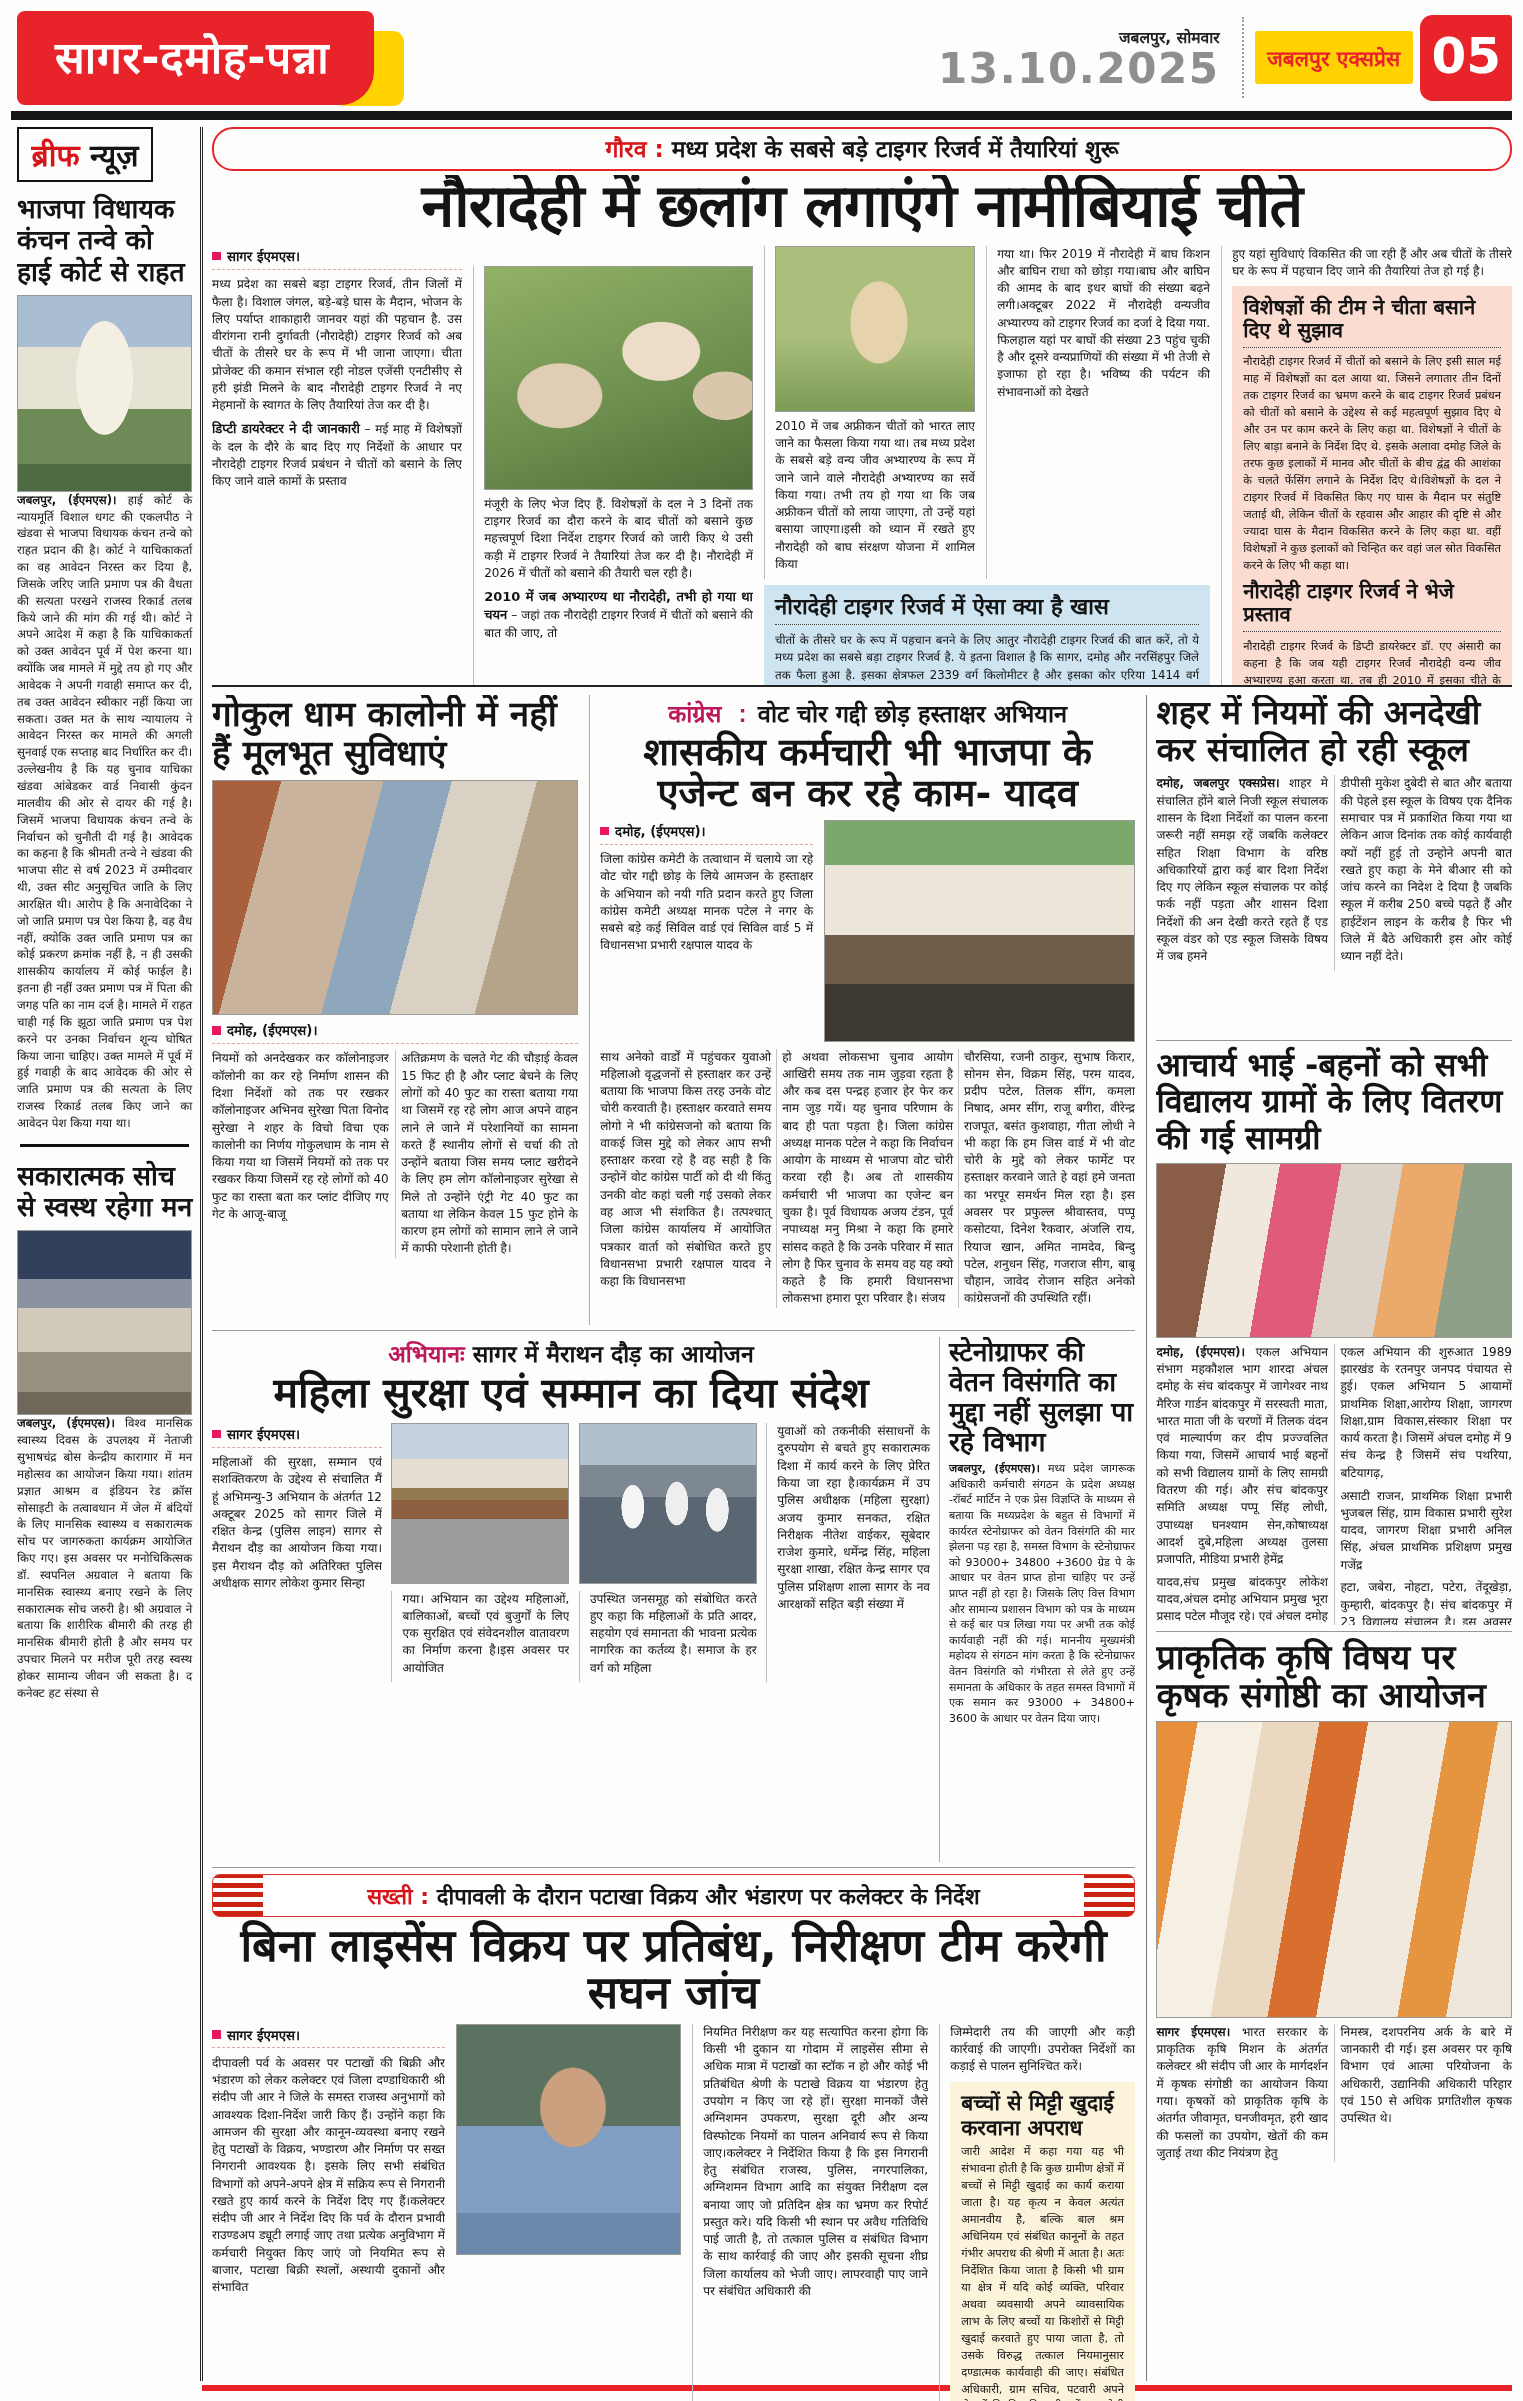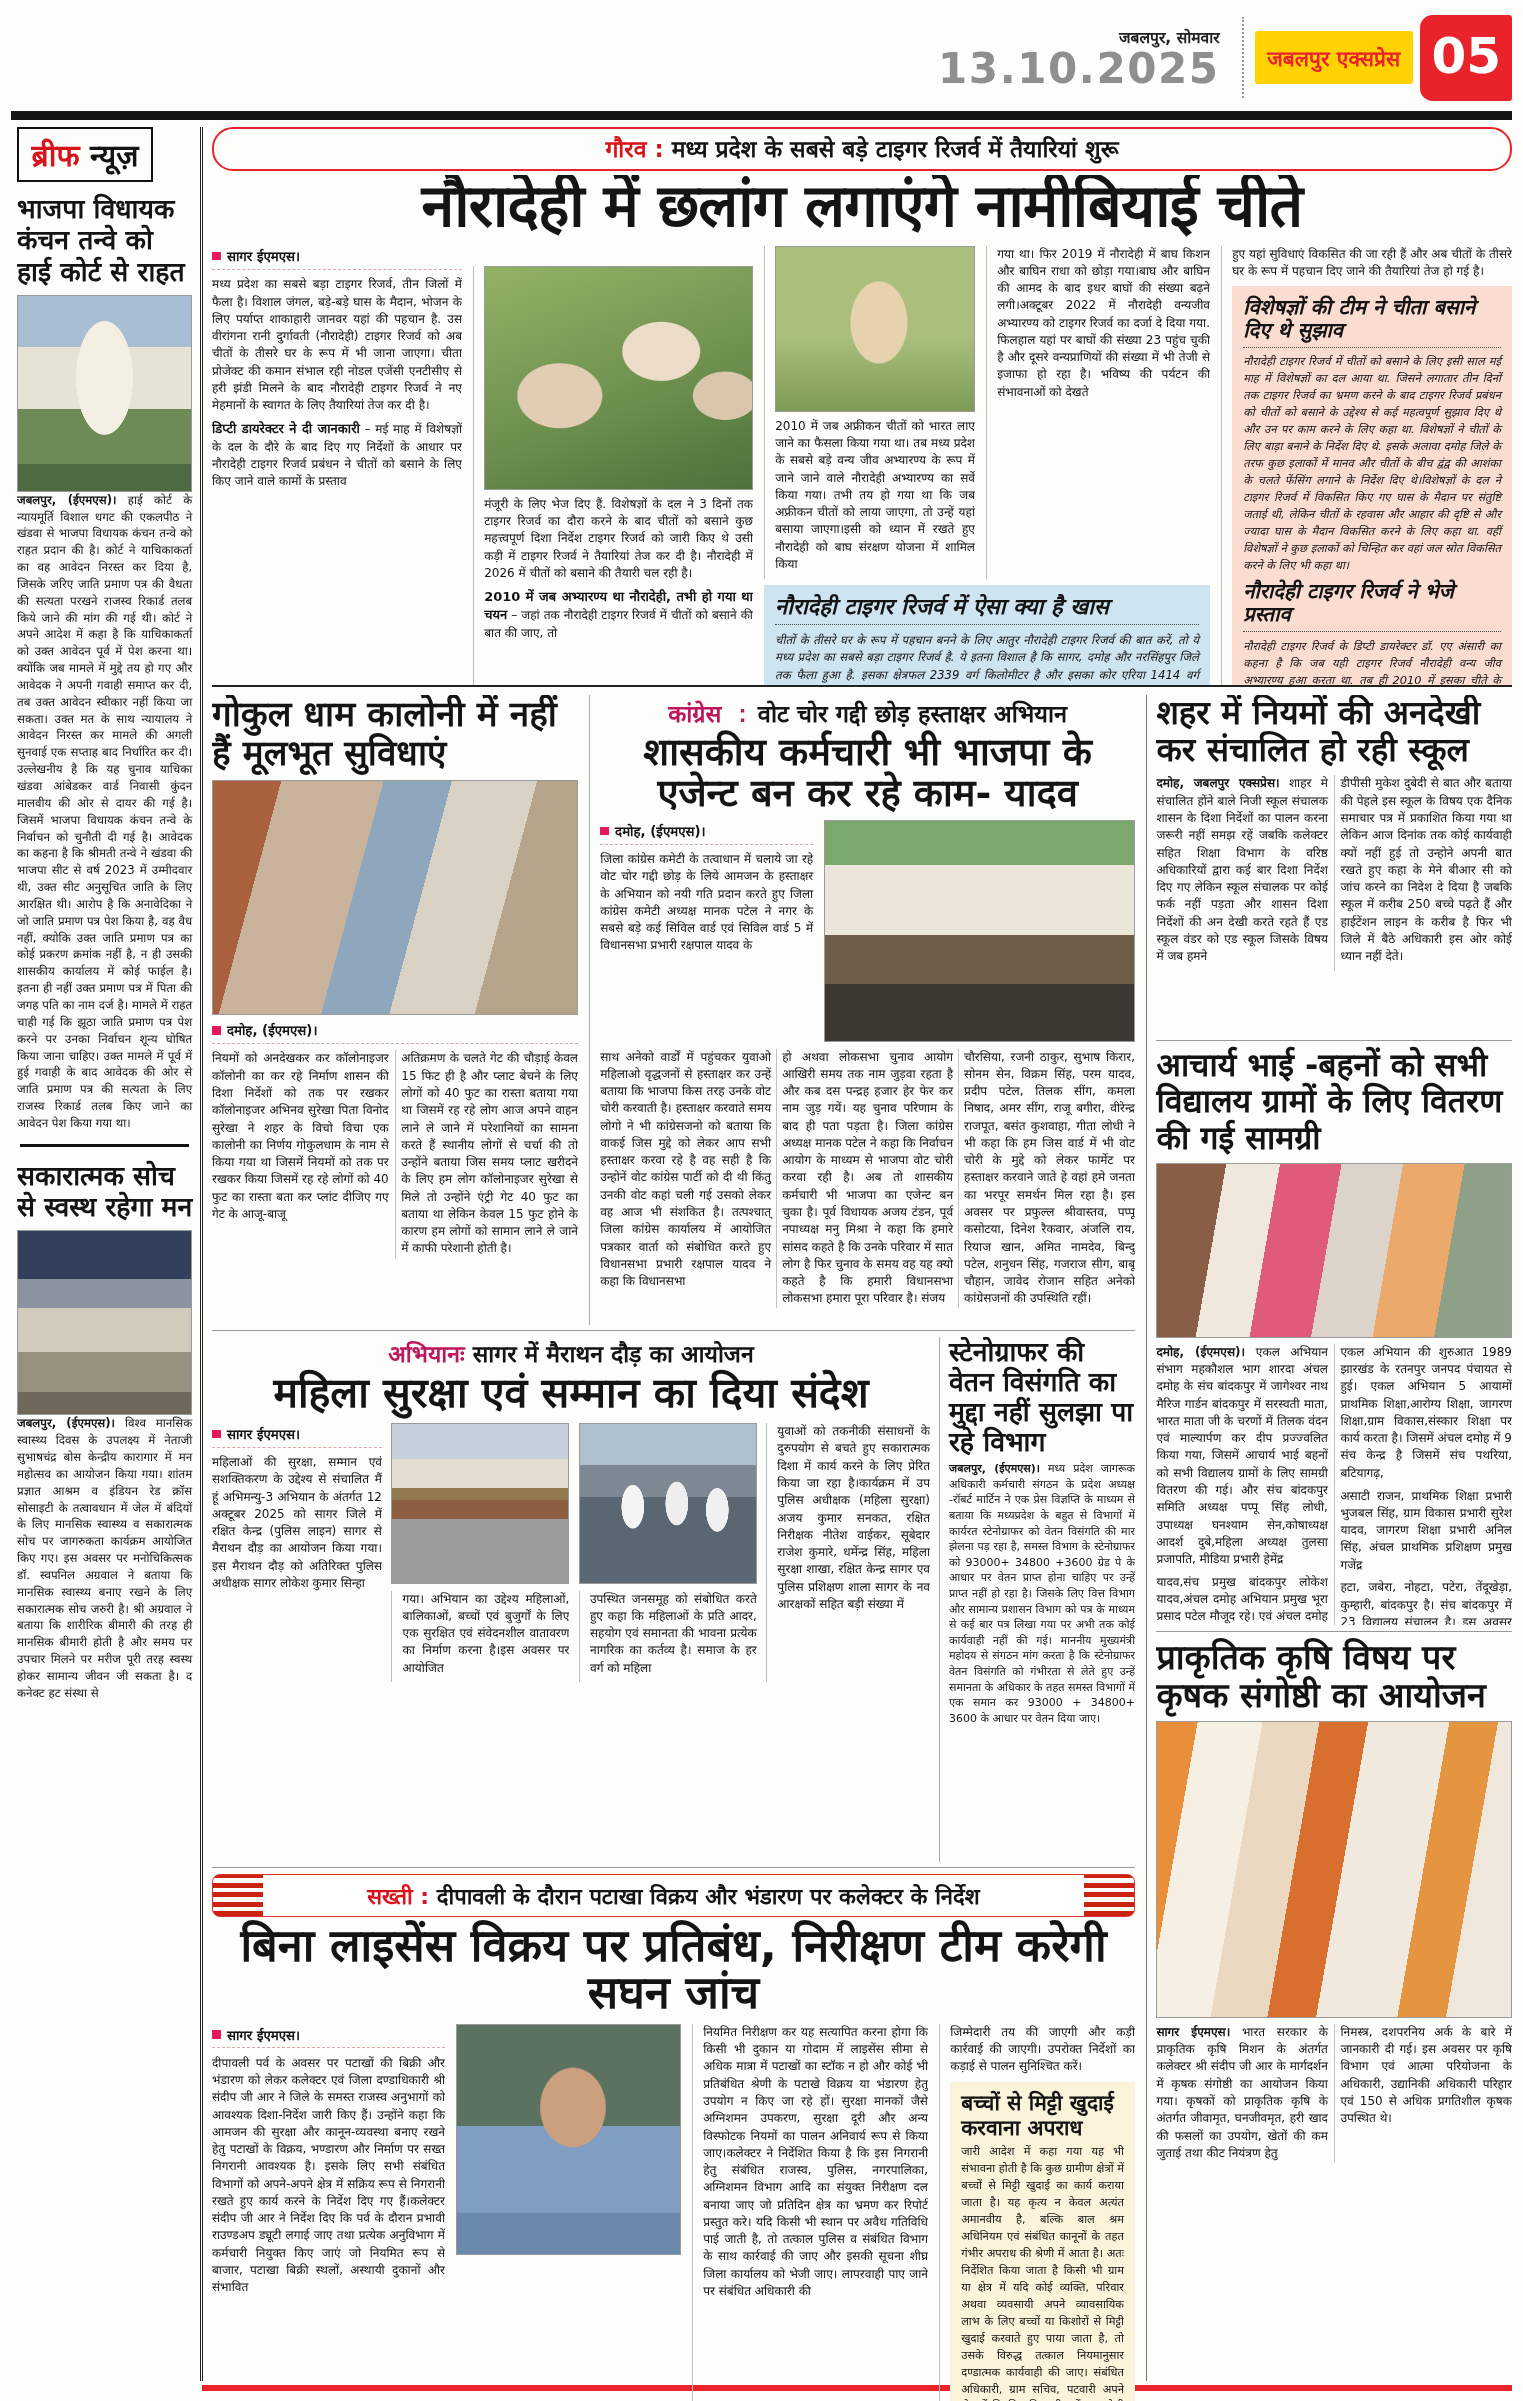--- a/index.html
+++ b/index.html
@@ -62,21 +62,21 @@
   .a-c1{grid-area:c1;} .a-c2{grid-area:c2;margin-top:20px;} .a-c3{grid-area:c3;} .a-c4{grid-area:c4;} .a-c5{grid-area:c5;} .a-blue{grid-area:blue;}
   .col-rule { border-left:0.8px solid #bdbdbd; padding-left:10.2px; }
   .ph-cheetah-group { height:224px; margin-bottom:6.3px; background:
       radial-gradient(66px 50px at 66% 38%, #ecdcc8 0 58%, transparent 60%),
       radial-gradient(72px 55px at 28% 58%, #e0cdb4 0 58%, transparent 60%),
       radial-gradient(55px 41px at 90% 58%, #d9c6ab 0 58%, transparent 60%),
       linear-gradient(160deg,#93b266 0,#6f9150 55%,#4f7038 100%); }
   .ph-cheetah-single { height:166px; margin-bottom:6.3px; background:
       radial-gradient(50px 72px at 52% 46%, #e7d2ae 0 56%, transparent 58%),
       linear-gradient(180deg,#aabf7c 0 55%, #7d9b55 100%); }
-  .infobox { padding:9.4px 11px; margin-top:6.3px;font-style:italic; }
+  .infobox { padding:9.4px 11px; margin-top:6.3px; }
   .infobox .bx-title { font-size:22px; font-weight:900; border-bottom:1.6px dotted #444; padding-bottom:4.7px; margin:0 0 6.3px; line-height:1.15; }
   .infobox p.body { font-size:11.7px; line-height:1.5; }
   .box-blue { background:#cfe4f1; }
   .box-pink { background:#fbdcd0; }
   .box-pink p.body { font-size:11.3px; }
   .box-pink .bx-title { font-size:20.3px; }
 
   
   .lower { display:flex; gap:11px; margin-top:7.8px; flex:1; min-height:0; }
   .mid-left { width:923px; flex:none; }
@@ -150,20 +150,24 @@
       linear-gradient(100deg,#e98f3c 0 10%, #f6efe3 10% 26%, #ead9c0 26% 40%, #d86f2e 40% 52%, #f1e9dd 52% 72%, #e5953f 72% 84%, #efe7dc 84%);}
 
   .red-rule { height:5.5px; background:#e8232a; margin:4.7px 11px 0 202px; }
 </style>
 </head>
 <body>
 
 <div class="page">
 
   <header class="masthead">
+    <div class="banner-wrap">
+      <div class="banner-yellow"></div>
+      <div class="banner">सागर-दमोह-पन्ना</div>
+    </div>
     <div class="mast-right">
       <div class="city-day">जबलपुर, सोमवार</div>
       <div class="date">13.10.2025</div>
     </div>
     <div class="dot-sep"></div>
     <div class="paper-tag">जबलपुर एक्सप्रेस</div>
     <div class="page-num">05</div>
   </header>
   <div class="black-rule"></div>
 

